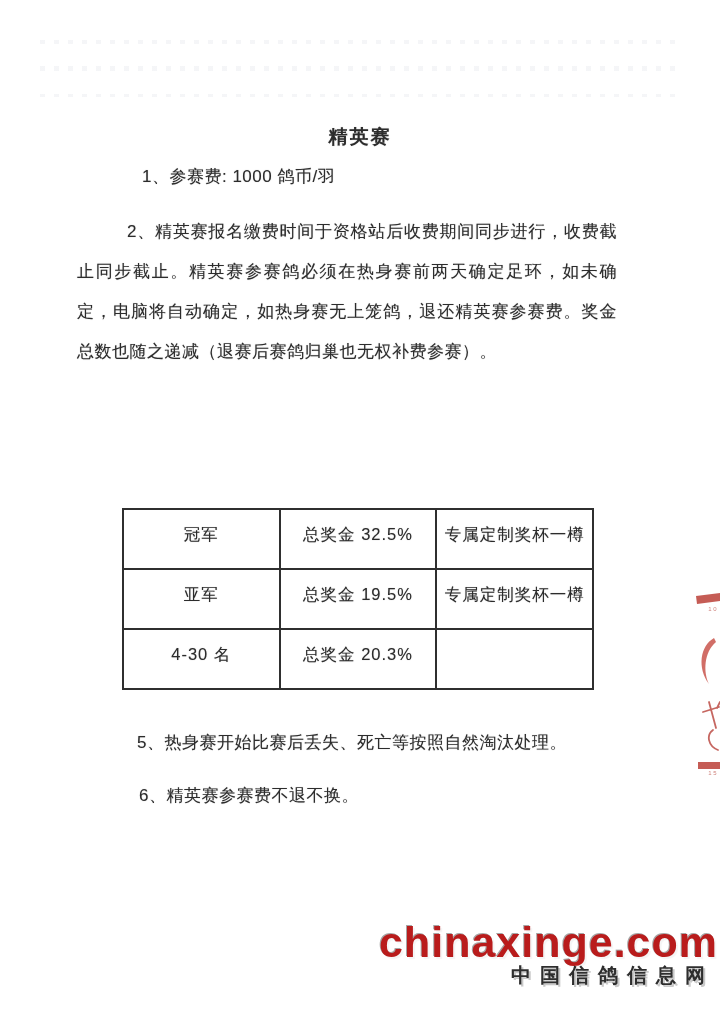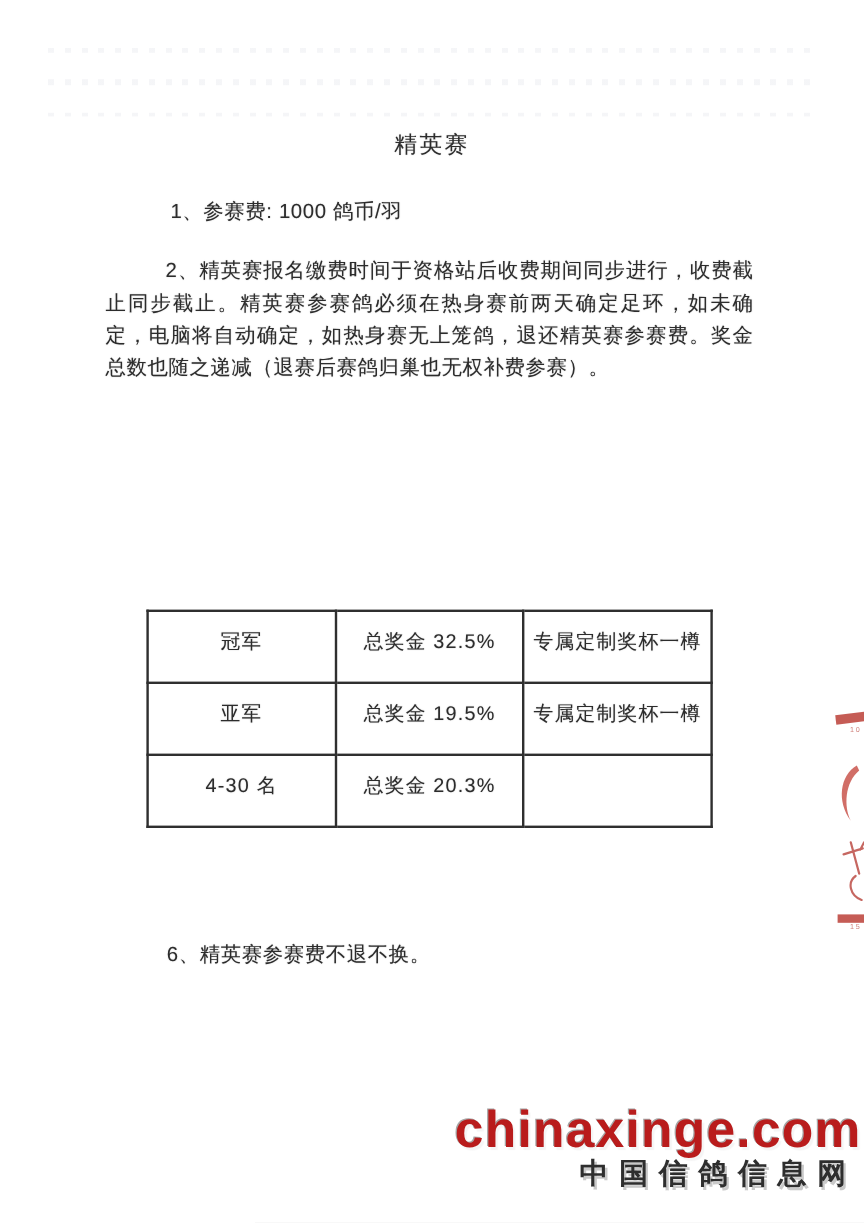--- a/index.html
+++ b/index.html
@@ -29,29 +29,29 @@
   }
   .txt{
     position:absolute;
     color:#2c2c2c;
     font-size:17px;
     letter-spacing:.5px;
     text-shadow:0 0 1px rgba(44,44,44,.35);
     margin:0;
   }
   .title{
-    left:0;top:108px;width:720px;
+    left:0;top:124px;width:720px;
     text-align:center;
-    font-size:19px;font-weight:normal;
+    font-size:19px;font-weight:bold;
     letter-spacing:2px;
   }
   .single{line-height:24px;white-space:nowrap;text-align:center;}
   .para{
-    left:88px;width:540px;
-    line-height:27px;
+    left:77px;width:540px;
+    line-height:40px;
     text-indent:50px;
     text-align:justify;
   }
   .prize-table{
     position:absolute;left:122px;top:508px;
     width:472px;
     border-collapse:collapse;
     table-layout:fixed;
   }
   .prize-table td{
@@ -81,21 +81,21 @@
   .wm-latin{
     position:absolute;right:2px;top:918px;
     font-size:43px;font-weight:bold;
     letter-spacing:1px;
     color:#b91c1c;
     text-shadow:-1px -1px 0 #a6a6a6, 2px 2px 1px #f5f5f5;
     white-space:nowrap;
   }
   .wm-cn{
     position:absolute;right:6px;top:962px;
-    font-size:24px;font-weight:bold;
+    font-size:20px;font-weight:bold;
     letter-spacing:9px;
     color:#2e2e2e;
     text-shadow:2px 2px 0 #c9c9c9;
     white-space:nowrap;
   }
 </style>
 </head>
 <body>
 
 <div class="page">
@@ -123,20 +123,21 @@
         <td>专属定制奖杯一樽</td>
       </tr>
       <tr>
         <td>4-30 名</td>
         <td>总奖金 20.3%</td>
         <td></td>
       </tr>
     </tbody>
   </table>
 
+  <p class="txt single" style="left:137px;top:731px">5、热身赛开始比赛后丢失、死亡等按照自然淘汰处理。</p>
 
   <p class="txt single" style="left:139px;top:784px">6、精英赛参赛费不退不换。</p>
 
 
   <svg class="edge-marks" viewBox="0 0 30 200" xmlns="http://www.w3.org/2000/svg">
     <rect x="6" y="6" width="26" height="8" fill="#bf4a42" opacity="0.9" transform="rotate(-7 6 6)"></rect>
     <path d="M24,48 C10,56 7,78 19,94 C13,82 14,62 26,52 Z" fill="#c9554c" opacity="0.85"></path>
     <path d="M19,112 l7,26 M13,122 l16,-5 M23,140 c-7,5 -5,16 5,20 M27,118 l3,-6" stroke="#b8413a" stroke-width="1.8" fill="none" opacity="0.8" stroke-linecap="round"></path>
     <rect x="8" y="172" width="24" height="7" fill="#bf4a42" opacity="0.9"></rect>
   </svg>

